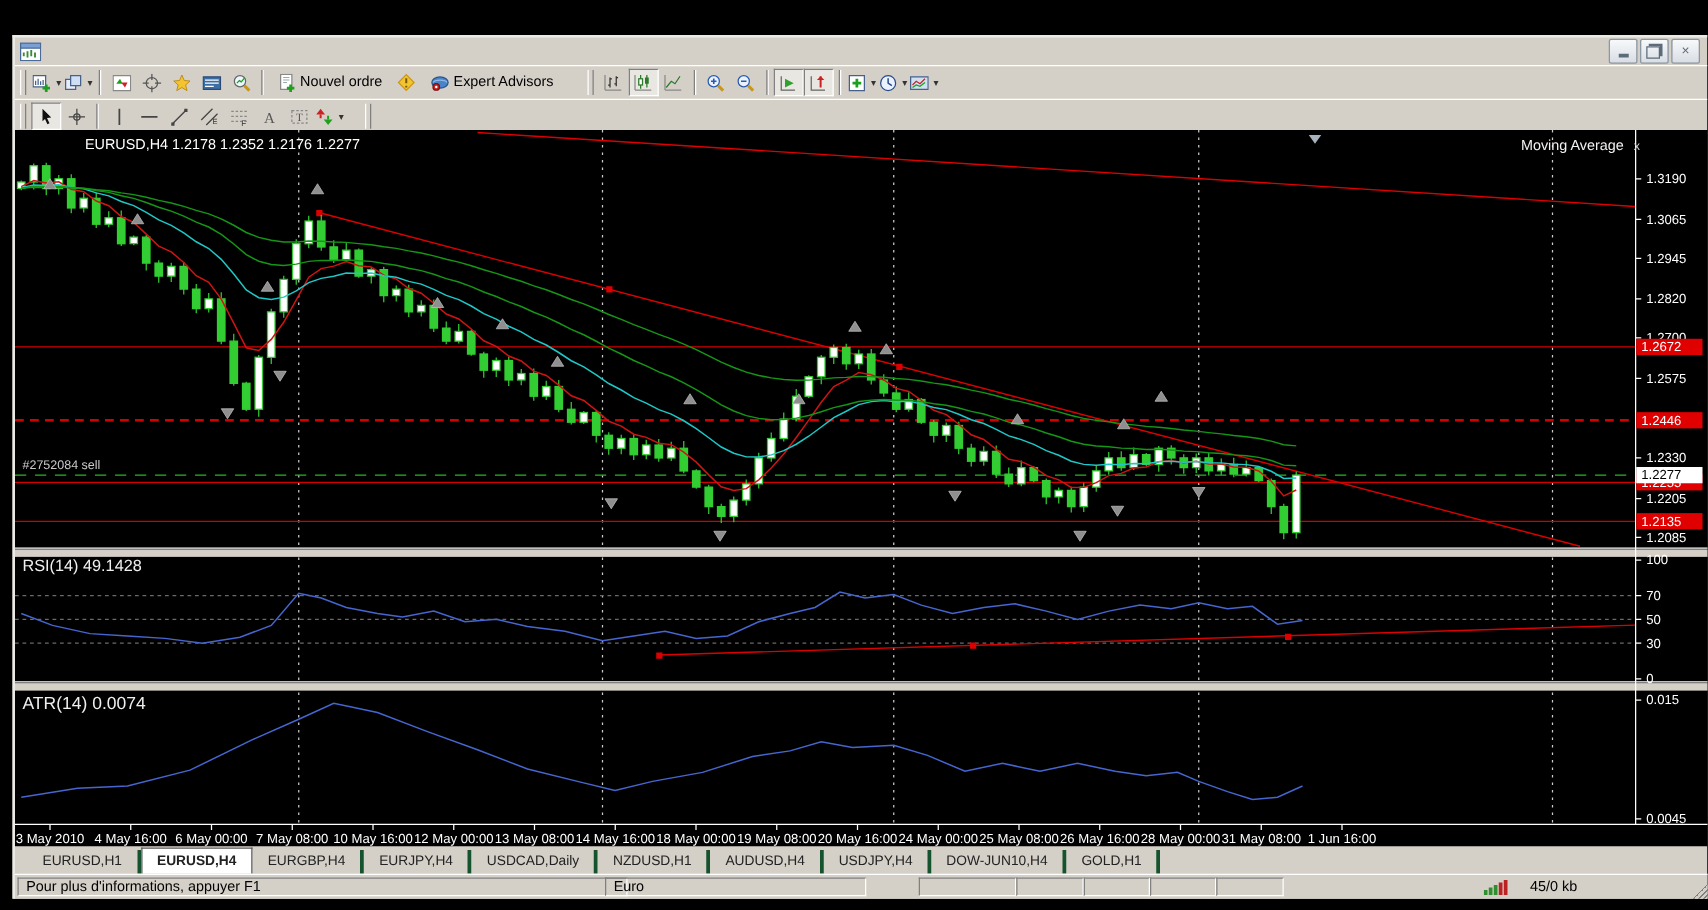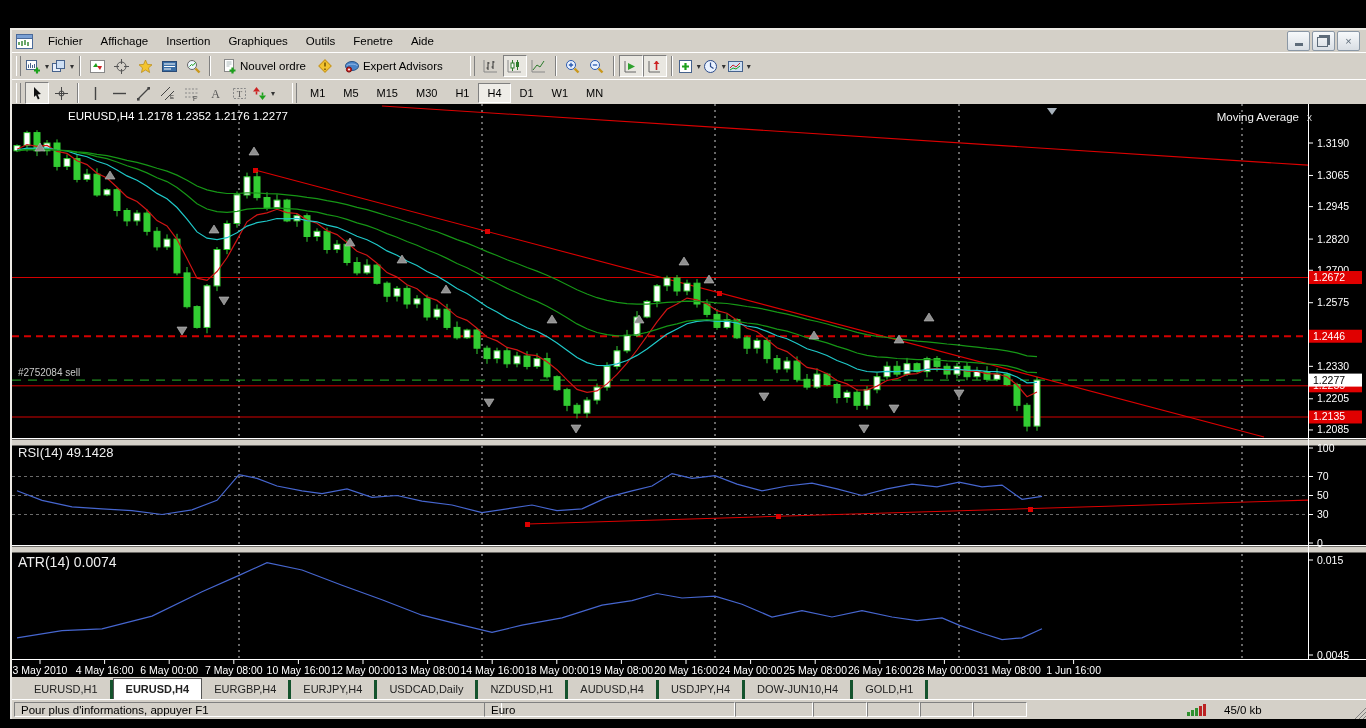--- a/index.html
+++ b/index.html
@@ -58,29 +58,20 @@
 <body>
 
 <div id="window">
 
   <div class="menubar">
     <svg class="sysicon" viewBox="0 0 17 15">
       <rect x="0.5" y="0.5" width="16" height="14" fill="#fff" stroke="#4a6a9a"></rect>
       <rect x="0.5" y="0.5" width="16" height="4" fill="#7aa0d4" stroke="#4a6a9a"></rect>
       <path d="M3 11V8M6 12V7M9 11V6M12 12V8" stroke="#3a8a3a" stroke-width="1.5" fill="none"></path>
     </svg>
-    <div id="menus" style="display:flex;">
-        <span class="menu-item">Fichier</span>
-        <span class="menu-item">Affichage</span>
-        <span class="menu-item">Insertion</span>
-        <span class="menu-item">Graphiques</span>
-        <span class="menu-item">Outils</span>
-        <span class="menu-item">Fenetre</span>
-        <span class="menu-item">Aide</span>
-      </div>
     <div class="win-controls">
       <div class="wbtn">
           <span class="minbar"></span>
         </div>
       <div class="wbtn">
           <span class="rest"></span>
         </div>
       <div class="wbtn">
           <span>×</span>
         </div>
@@ -295,31 +286,20 @@
       <svg width="15" height="15" viewBox="0 0 15 15">
         <polygon points="4.5,1 8,5.5 1,5.5" fill="#cc2222"></polygon>
           <path d="M4.5 5.5v3" stroke="#cc2222" stroke-width="1.6"></path>
         <polygon points="10.5,14 14,9.5 7,9.5" fill="#1ca11c"></polygon>
           <path d="M10.5 9.5v-3" stroke="#1ca11c" stroke-width="1.6"></path>
       </svg>
         <span class="caret">▾</span>
     </div>
     <div style="width:14px"></div>
     <div class="grip"></div>
-    <div id="tfs" style="display:flex;">
-        <div class="tfbtn">M1</div>
-        <div class="tfbtn">M5</div>
-        <div class="tfbtn">M15</div>
-        <div class="tfbtn">M30</div>
-        <div class="tfbtn">H1</div>
-        <div class="tfbtn active">H4</div>
-        <div class="tfbtn">D1</div>
-        <div class="tfbtn">W1</div>
-        <div class="tfbtn">MN</div>
-      </div>
   </div>
 
   <div id="chart">
     <svg id="csvg" width="1356" height="573" viewBox="10 104 1356 573">
         <defs>
           <clipPath id="mc">
             <rect x="10" y="104" width="1296" height="334"></rect>
           </clipPath>
           <clipPath id="rc">
             <rect x="10" y="446" width="1296" height="99"></rect>
@@ -690,21 +670,21 @@
       <div class="tab">USDCAD,Daily</div>
       <div class="tab">NZDUSD,H1</div>
       <div class="tab">AUDUSD,H4</div>
       <div class="tab">USDJPY,H4</div>
       <div class="tab">DOW-JUN10,H4</div>
       <div class="tab">GOLD,H1</div>
     </div>
 
   <div class="statusbar">
     <div class="scell" style="left:2px;width:488px;">Pour plus d'informations, appuyer F1</div>
-    <div class="scell" style="left:472px;width:251px;">Euro</div>
+    <div class="scell" style="left:472px;width:209px;">Euro</div>
     <div id="status-empties"></div>
     <svg style="position:absolute;left:1175px;top:4px;" width="22" height="12" viewBox="0 0 22 12">
       <rect x="0" y="8" width="3" height="4" fill="#2f8f2f"></rect>
       <rect x="4" y="6" width="3" height="6" fill="#2f8f2f"></rect>
       <rect x="8" y="4" width="3" height="8" fill="#2f8f2f"></rect>
       <rect x="12" y="2" width="3" height="10" fill="#b22"></rect>
       <rect x="16" y="0" width="3" height="12" fill="#b22"></rect>
     </svg>
     <div class="scell" style="left:1205px;width:62px;border-color:transparent;">45/0 kb</div>
     <div class="grip-corner"></div>

